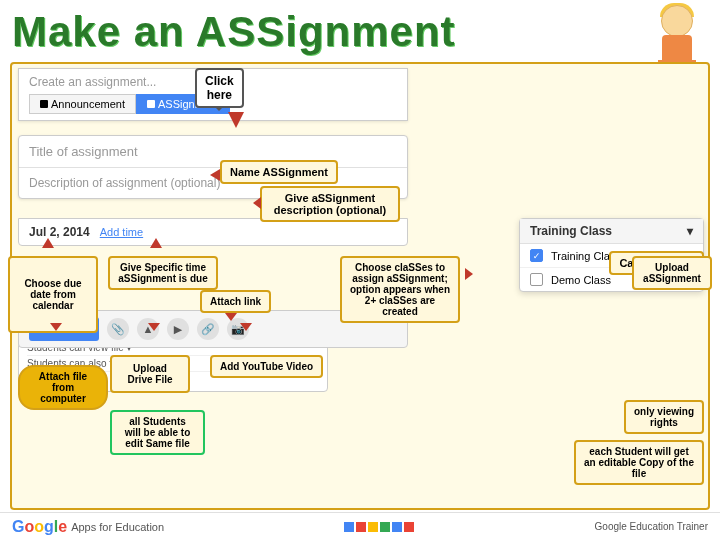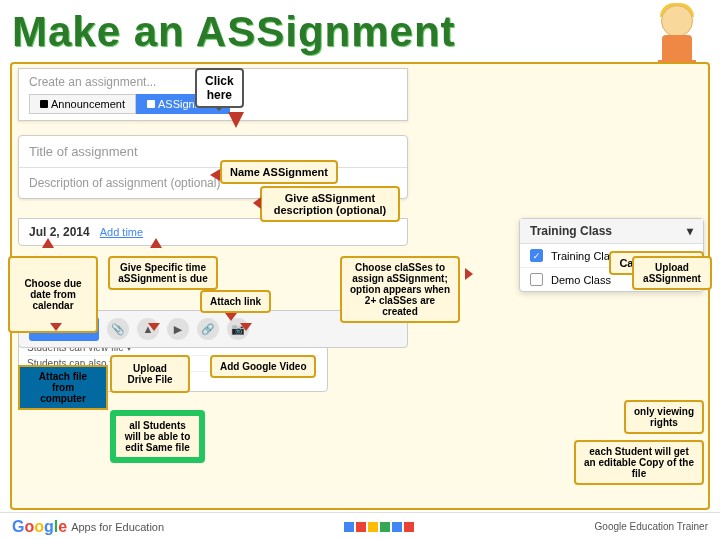--- a/index.html
+++ b/index.html
@@ -467,23 +467,23 @@
       border-right: 6px solid transparent;
       border-top: 8px solid #c0392b;
       z-index: 20;
     }
 
     
     .label-computer {
       position: absolute;
       top: 365px;
       left: 18px;
-      background: #0369a1;
-      border: 2px solid #d4a017;
-      border-radius: 0;
+      background: #eab308;
+      border: 2px solid #d4a017;
+      border-radius: 16px;
       padding: 4px 8px;
       font-size: 10px;
       font-weight: bold;
       z-index: 20;
       max-width: 90px;
       text-align: center;
     }
     .arrow-up-computer {
       position: absolute;
       top: 323px;
@@ -495,21 +495,21 @@
       border-top: 8px solid #c0392b;
       z-index: 20;
     }
 
     
     .label-all-students {
       position: absolute;
       top: 410px;
       left: 110px;
       background: #fff8dc;
-      border: 6px solid #22c55e;
+      border: 2px solid #22c55e;
       border-radius: 4px;
       padding: 4px 8px;
       font-size: 10px;
       font-weight: bold;
       z-index: 20;
       text-align: center;
       max-width: 95px;
     }
 
     
@@ -782,21 +782,21 @@
   <div class="icon-btn">🔗</div>
   <div class="icon-btn">📷</div>
 </div>
 
 <div class="label-attach-link">Attach link</div>
 <div class="arrow-up-link"></div>
 
 <div class="label-upload">Upload Drive File</div>
 <div class="arrow-up-upload"></div>
 
-<div class="label-youtube">Add Google Video</div>
+<div class="label-youtube">Add YouTube Video</div>
 <div class="arrow-up-youtube"></div>
 
 <div class="label-computer">Attach file from computer</div>
 <div class="arrow-up-computer"></div>
 
 <div class="file-share-box">
   <div class="file-share-row">Students can view file ▾</div>
   <div class="file-share-row">Students can also file</div>
   <div class="file-share-row">Students get file</div>
 </div>

